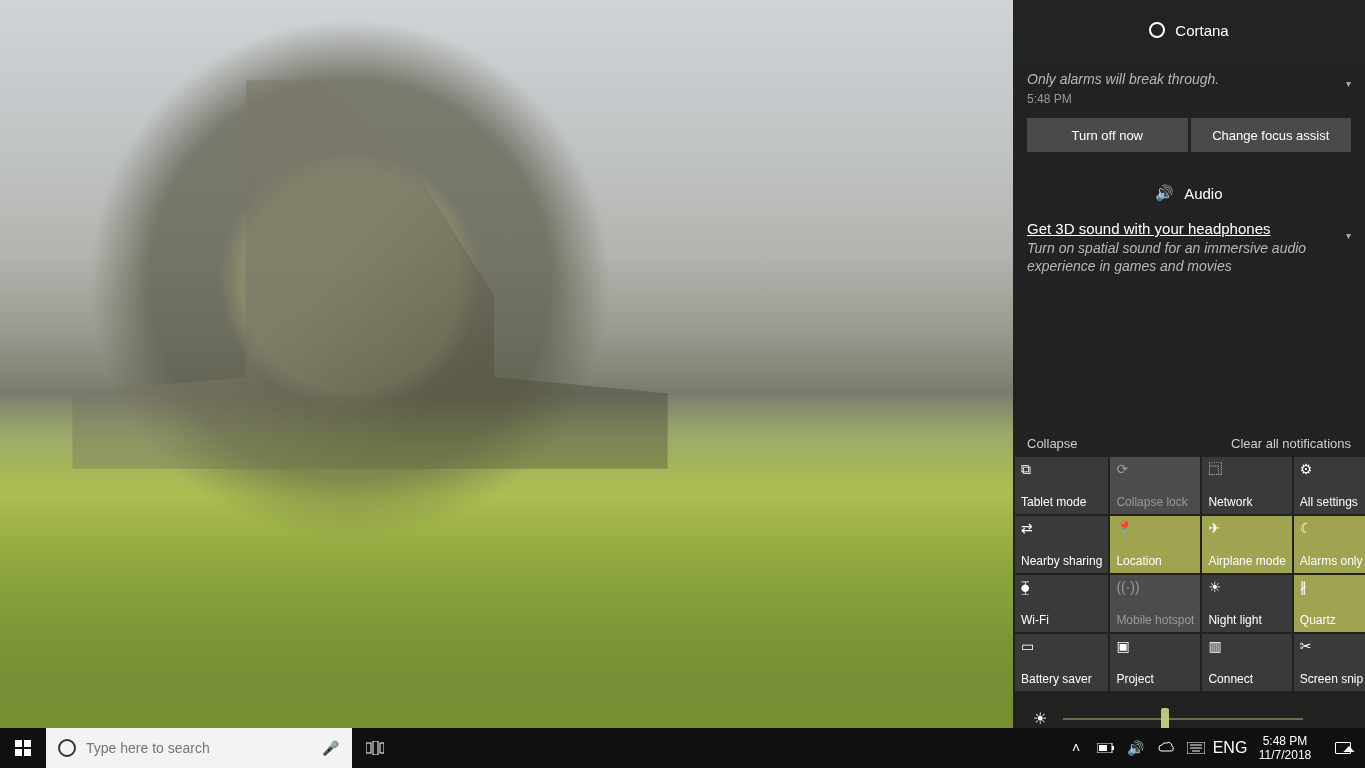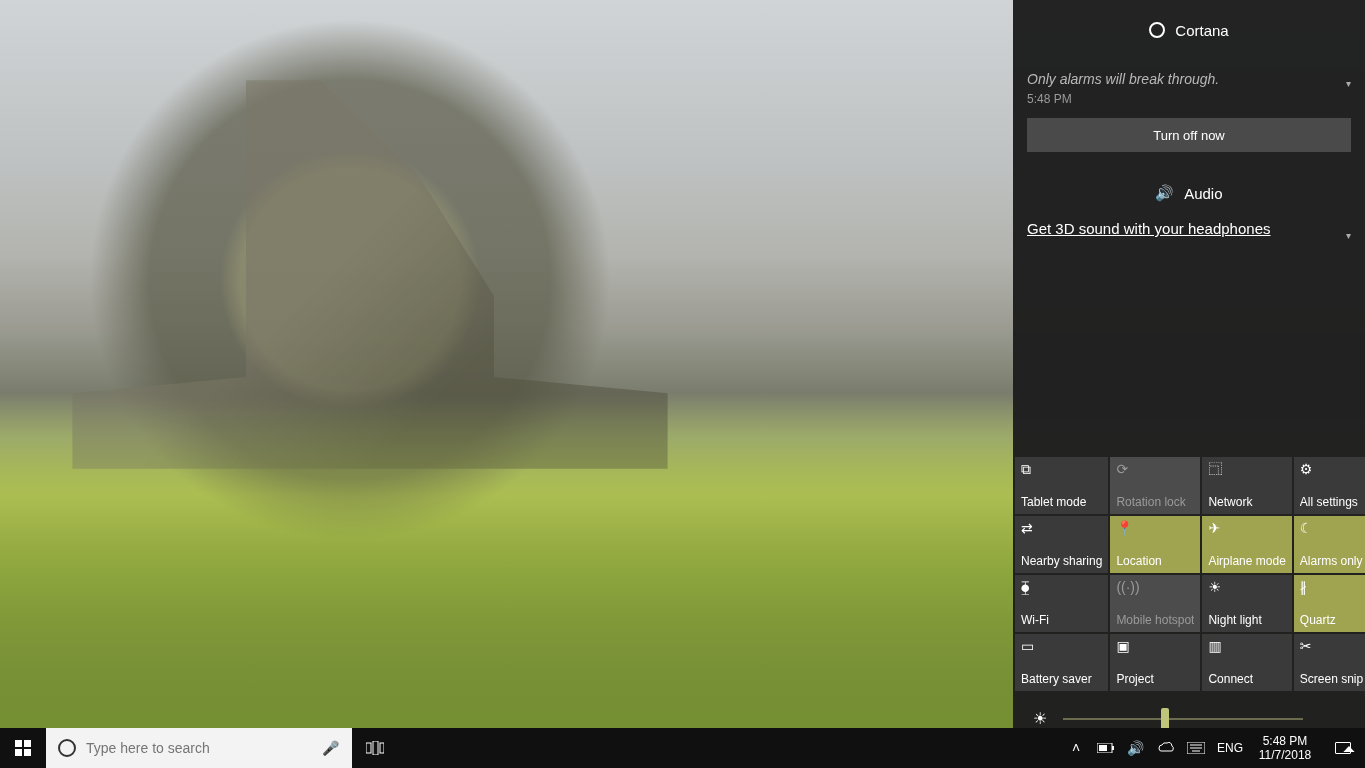--- a/index.html
+++ b/index.html
@@ -78,21 +78,21 @@
   .start-icon{width:16px;height:16px;display:grid;grid-template-columns:1fr 1fr;grid-template-rows:1fr 1fr;gap:2px;}
   .start-icon span{background:#fff;}
   .search-box { width:306px; background:#f3f3f3; display:flex; align-items:center; padding:0 12px; gap:10px;}
   .search-box .circle{width:18px;height:18px;border:2px solid #333;border-radius:50%;}
   .search-box input{flex:1;border:none;background:transparent;font-size:14px;color:#666;outline:none;}
   .search-box .mic{font-size:14px;color:#333;}
   .tb-spacer{flex:1;}
   .systray{display:flex;align-items:center;}
   .systray .tri{font-size:10px;}
   .systray .item{width:30px;display:flex;align-items:center;justify-content:center;font-size:14px;cursor:pointer;}
-  .systray .lang{width:38px;font-size:12px;}
+  .systray .lang{width:38px;font-size:16px;}
   .clock{width:72px;display:flex;flex-direction:column;align-items:center;justify-content:center;font-size:12px;line-height:1.2;cursor:pointer;}
   .ac-toggle{width:44px;display:flex;align-items:center;justify-content:center;cursor:pointer;}
   .ac-toggle-icon{width:16px;height:12px;border:1.5px solid #fff;border-radius:1px;position:relative;}
   .ac-toggle-icon::after{content:"";position:absolute;right:-3px;bottom:-3px;border:4px solid transparent;border-left-color:#fff;border-top-color:#fff;transform:rotate(45deg);}
   svg{display:block;}
 </style>
 </head>
 <body>
 
 <div class="desktop"></div>
@@ -103,44 +103,50 @@
     <span style="width:16px;height:16px;border:2px solid #fff;border-radius:50%;"></span>
     <span>Cortana</span>
   </div>
 
   <div class="notif">
     <span class="chev">▾</span>
     <p>Only alarms will break through.</p>
     <div class="time">5:48 PM</div>
     <div class="notif-buttons">
       <button>Turn off now</button>
+      <button>Change focus assist</button>
     </div>
   </div>
 
   <div class="group-title">
     <span>🔊</span>
     <span>Audio</span>
   </div>
 
   <div class="notif">
     <span class="chev">▾</span>
     <h4>Get 3D sound with your headphones</h4>
+    <p>Turn on spatial sound for an immersive audio experience in games and movies</p>
   </div>
 
   <div style="flex:1"></div>
 
+  <div class="pane-controls">
+    <span>Collapse</span>
+    <span>Clear all notifications</span>
+  </div>
 
   <div class="tiles" id="tiles">
       <div class="tile ">
         <div class="ticon">⧉</div>
         <div class="tlabel">Tablet mode</div>
       </div>
       <div class="tile disabled">
         <div class="ticon">⟳</div>
-        <div class="tlabel">Rotation lock</div>
+        <div class="tlabel">Collapse lock</div>
       </div>
       <div class="tile ">
         <div class="ticon">⿹</div>
         <div class="tlabel">Network</div>
       </div>
       <div class="tile ">
         <div class="ticon">⚙</div>
         <div class="tlabel">All settings</div>
       </div>
       <div class="tile ">

